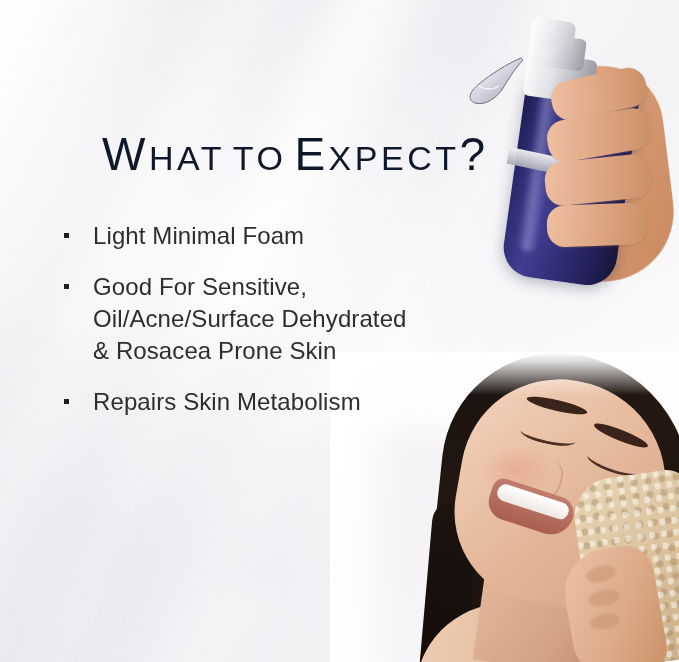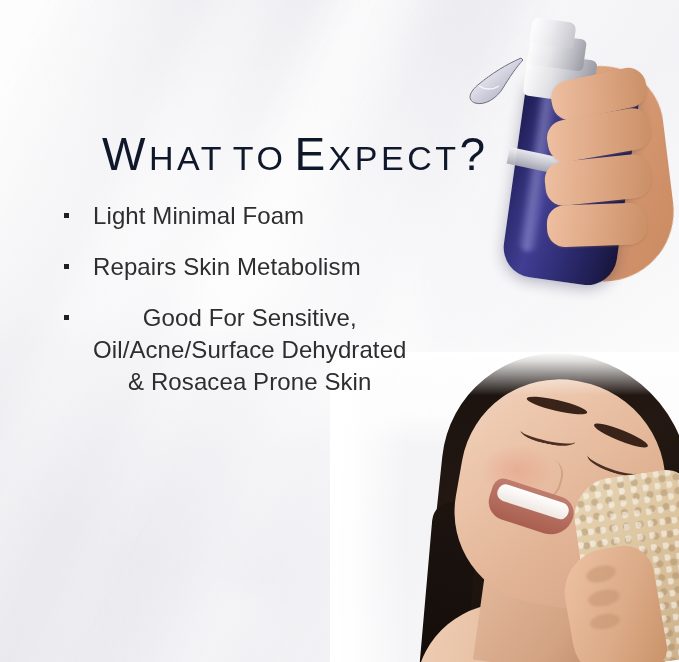--- a/index.html
+++ b/index.html
@@ -125,23 +125,22 @@
     font-size: 46px;
   }
   .heading .sc {
     font-size: 34px;
   }
 
   
   .bullets {
     position: absolute;
     left: 64px;
-    top: 200px;
+    top: 220px;
     width: 440px;
-    text-align: center;
   }
   .bullet-row {
     display: flex;
     align-items: flex-start;
     margin-bottom: 19px;
   }
   .bullet-dot {
     width: 5px;
     height: 5px;
     background: #1f1f20;
@@ -492,23 +491,23 @@
     <span class="cap">E</span><span class="sc">XPECT</span><span class="cap">?</span>
   </div>
 
   <div class="bullets">
     <div class="bullet-row">
       <div class="bullet-dot"></div>
       <div class="bullet-text">Light Minimal Foam</div>
     </div>
     <div class="bullet-row">
       <div class="bullet-dot"></div>
-      <div class="bullet-text">Repairs Skin Metabolism</div>
-    </div>
-    <div class="bullet-row">
-      <div class="bullet-dot"></div>
       <div class="bullet-text">Good For Sensitive,
 Oil/Acne/Surface Dehydrated
 &amp; Rosacea Prone Skin</div>
     </div>
+    <div class="bullet-row">
+      <div class="bullet-dot"></div>
+      <div class="bullet-text">Repairs Skin Metabolism</div>
+    </div>
   </div>
 
 </div>
 
 </body></html>

